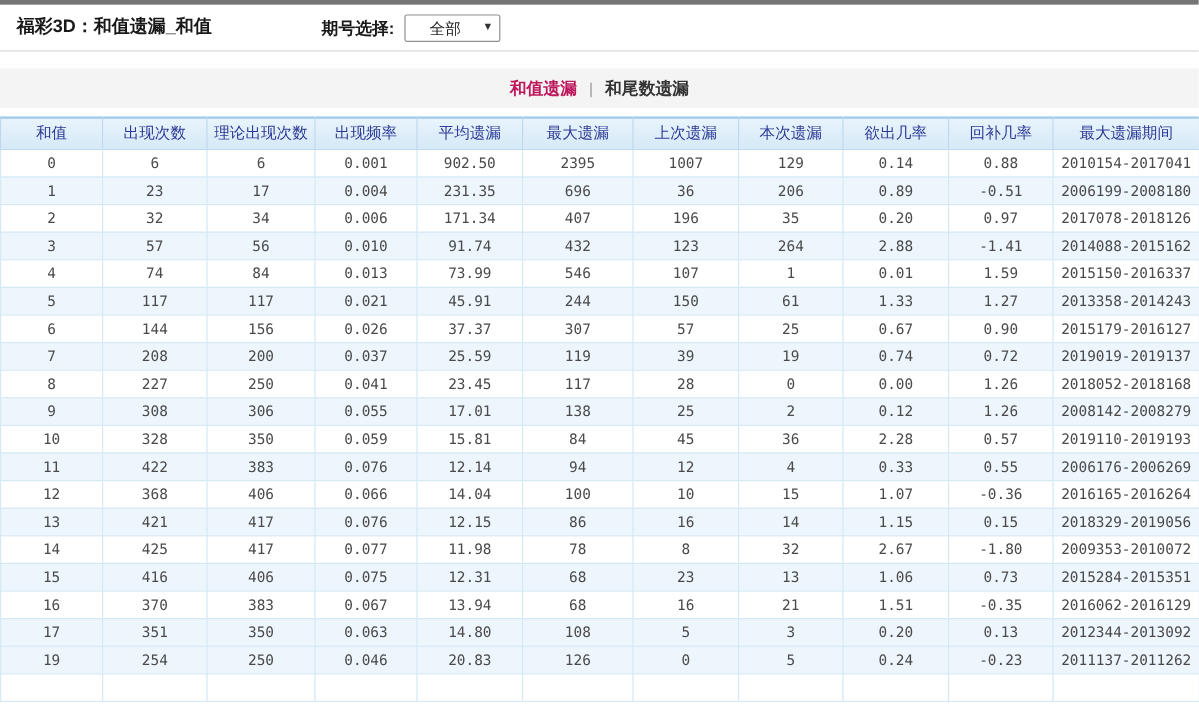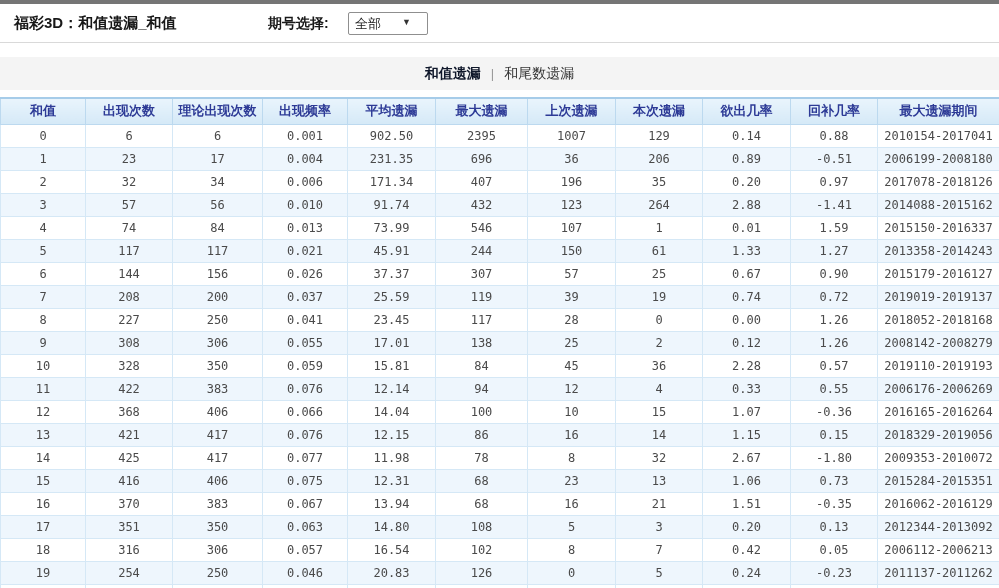--- a/index.html
+++ b/index.html
@@ -10,35 +10,35 @@
 
   .header { position: relative; height: 39px; background: #fff;
             border-bottom: 1px solid #d9d9d9; }
   .page-title { position: absolute; left: 14px; top: 0; line-height: 38px;
                 font-size: 15px; font-weight: bold; color: #181818; }
   .period-label { position: absolute; left: 268px; top: 0; line-height: 38px;
                   font-size: 14px; font-weight: bold; color: #181818; }
   .select-wrap { position: absolute; left: 337px; top: 8px; width: 80px; height: 23px; }
   .select-wrap select { width: 100%; height: 100%; border: 1px solid #8f8f8f;
                         border-radius: 2px; background: #fff; font-size: 13px;
-                        padding-left: 6px; -webkit-appearance: none; appearance: none;
-                        font-family: "Liberation Sans", sans-serif; color: #222; margin-left: 11px; }
+                        padding-left: 20px; -webkit-appearance: none; appearance: none;
+                        font-family: "Liberation Sans", sans-serif; color: #222; }
   .select-arrow { position: absolute; right: 6px; top: 5px; font-size: 9px;
                   color: #333; pointer-events: none; }
 
   .tabband { margin-top: 14px; height: 33px; background: #f4f4f4;
              display: flex; align-items: center; justify-content: center; }
-  .tab-active { color: #0f172a; font-weight: bold; font-size: 14px; cursor: pointer; }
+  .tab-active { color: #be185d; font-weight: bold; font-size: 14px; cursor: pointer; }
   .tab-sep { color: #999; font-size: 13px; margin: 0 10px; }
-  .tab-inactive { color: #333; font-size: 14px; cursor: pointer; }
+  .tab-inactive { color: #333; font-size: 14px; cursor: pointer; font-weight: bold; }
 
   table { margin-top: 7px; width: 999px; border-collapse: collapse; table-layout: fixed; }
   th { height: 26px; background: linear-gradient(#e9f4fc, #d5e9f7);
        border: 1px solid #bcd9ef; border-top: 2px solid #a6cce9;
-       color: #2d3a96; font-size: 13px; font-weight: bold; text-align: center; }
+       color: #2d3a96; font-size: 13px; font-weight: normal; text-align: center; }
   td { height: 23px; border: 1px solid #d5e8f6; text-align: center;
        font-size: 12px; color: #4a4a4a;
        font-family: "DejaVu Sans Mono", monospace; }
   tr.alt td { background: #eef6fd; }
 </style>
 </head>
 <body>
 
 <div class="topbar"></div>
 
@@ -316,33 +316,20 @@
         <td>350</td>
         <td>0.063</td>
         <td>14.80</td>
         <td>108</td>
         <td>5</td>
         <td>3</td>
         <td>0.20</td>
         <td>0.13</td>
         <td>2012344-2013092</td>
       </tr>
-      <tr>
-        <td>18</td>
-        <td>316</td>
-        <td>306</td>
-        <td>0.057</td>
-        <td>16.54</td>
-        <td>102</td>
-        <td>8</td>
-        <td>7</td>
-        <td>0.42</td>
-        <td>0.05</td>
-        <td>2006112-2006213</td>
-      </tr>
       <tr class="alt">
         <td>19</td>
         <td>254</td>
         <td>250</td>
         <td>0.046</td>
         <td>20.83</td>
         <td>126</td>
         <td>0</td>
         <td>5</td>
         <td>0.24</td>

